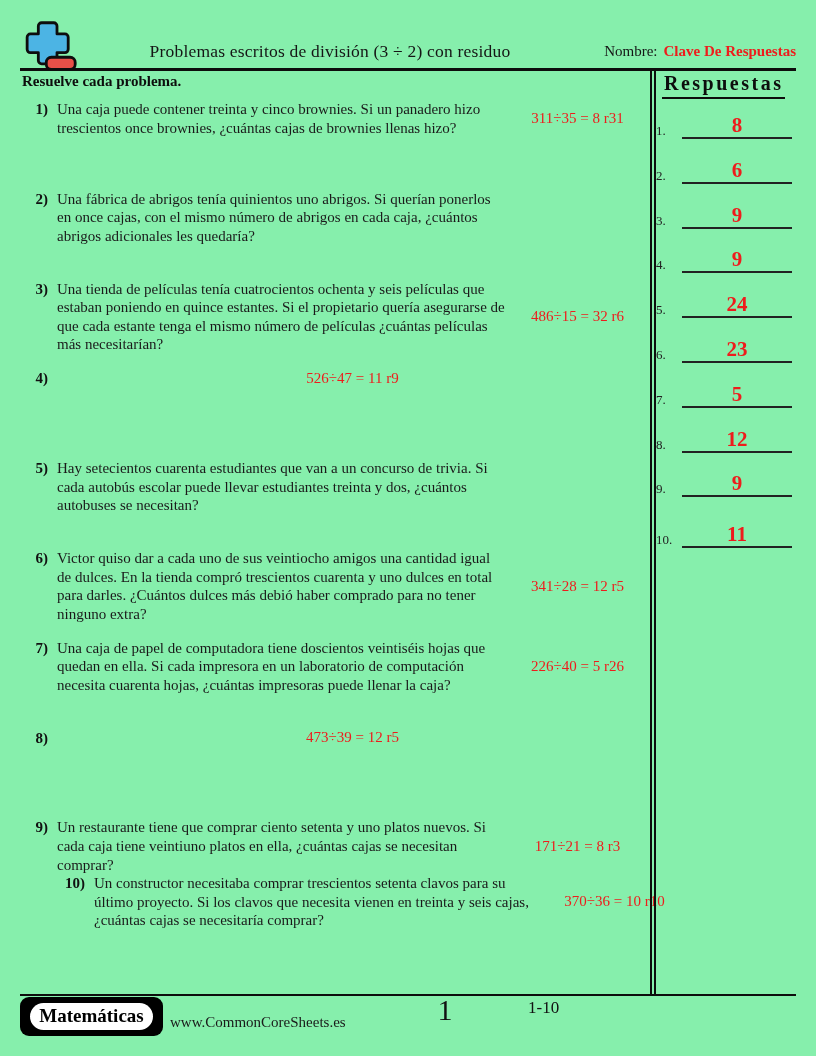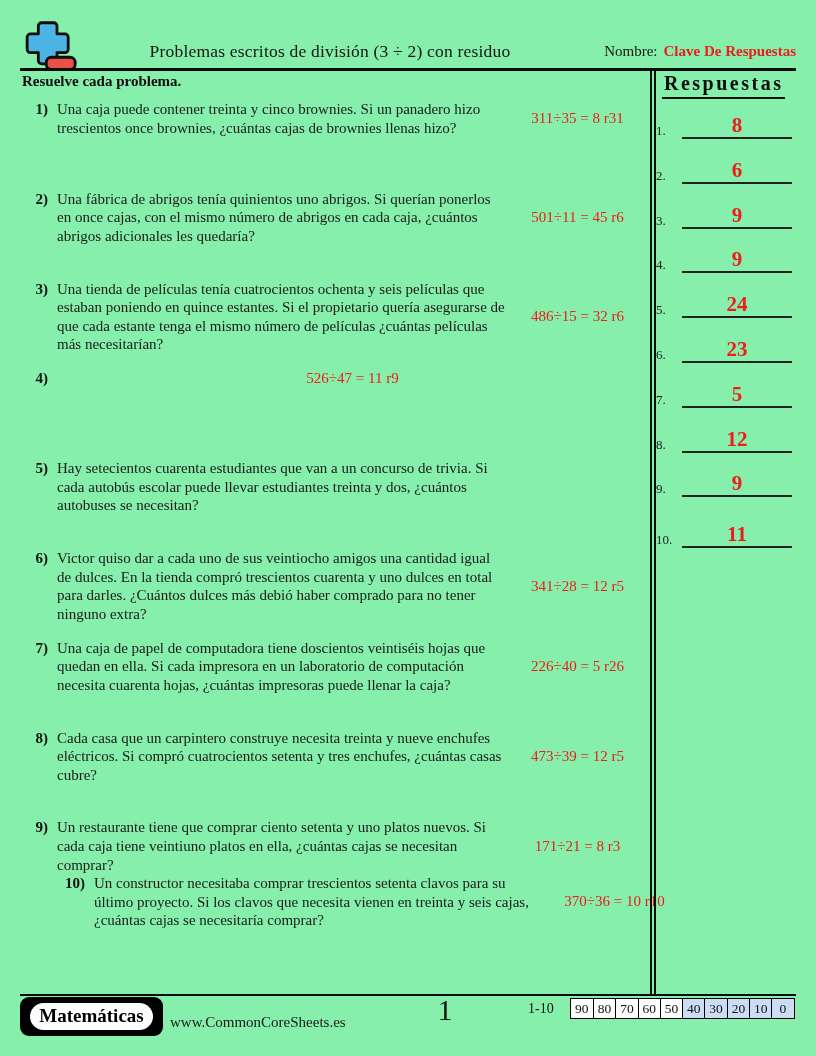--- a/index.html
+++ b/index.html
@@ -47,21 +47,21 @@
     position:absolute; left:20px; top:997px; width:143px; height:39px; background:#000;
     border-radius:9px; display:flex; align-items:center; justify-content:center;
   }
   .brand-inner {
     background:#fff; border-radius:16px; padding:2px 9px 3px 9px;
     font-weight:bold; font-size:19px; color:#000; white-space:nowrap;
   }
   .site-url { position:absolute; left:170px; top:1014px; font-size:15px; color:#1a1a1a; }
   .page-num { position:absolute; left:420px; top:993px; width:50px; text-align:center; font-size:30px; color:#111; }
   .score-row { position:absolute; left:528px; top:998px; display:flex; align-items:center; }
-  .score-label { font-size:14px; margin-right:16px; color:#111; }
+  .score-label { font-size:17px; margin-right:4px; color:#111; }
   .score-table { display:flex; border:1.5px solid #000; background:#fff; }
   .score-cell {
     width:22.3px; height:19px; line-height:19px; text-align:center;
     font-size:13.5px; border-left:1px solid #000; color:#111;
   }
   .score-cell:first-child { border-left:none; }
   .score-cell.hl { background:#ccdcf4; }
 </style>
 </head>
 <body>
@@ -84,21 +84,20 @@
   <div class="problems">
     <div class="problem" style="top: 0px;">
       <div class="p-num">1)</div>
       <div class="p-text">Una caja puede contener treinta y cinco brownies. Si un panadero hizo trescientos once brownies, ¿cuántas cajas de brownies llenas hizo?</div>
       <div class="p-eq" style="color:#ee1c1c;">311÷35 = 8 r31</div>
     </div>
 
     <div class="problem" style="top: 89.8px;">
       <div class="p-num">2)</div>
       <div class="p-text">Una fábrica de abrigos tenía quinientos uno abrigos. Si querían ponerlos en once cajas, con el mismo número de abrigos en cada caja, ¿cuántos abrigos adicionales les quedaría?</div>
-      <div class="p-eq" style="color:#ee1c1c;">501÷11 = 45 r6</div>
     </div>
 
     <div class="problem" style="top: 179.6px;">
       <div class="p-num">3)</div>
       <div class="p-text">Una tienda de películas tenía cuatrocientos ochenta y seis películas que estaban poniendo en quince estantes. Si el propietario quería asegurarse de que cada estante tenga el mismo número de películas ¿cuántas películas más necesitarían?</div>
       <div class="p-eq" style="color:#ee1c1c;">486÷15 = 32 r6</div>
     </div>
 
     <div class="problem" style="top: 269.4px;">
       <div class="p-num">4)</div>
@@ -117,21 +116,20 @@
     </div>
 
     <div class="problem" style="top: 538.8px;">
       <div class="p-num">7)</div>
       <div class="p-text">Una caja de papel de computadora tiene doscientos veintiséis hojas que quedan en ella. Si cada impresora en un laboratorio de computación necesita cuarenta hojas, ¿cuántas impresoras puede llenar la caja?</div>
       <div class="p-eq" style="color:#ee1c1c;">226÷40 = 5 r26</div>
     </div>
 
     <div class="problem" style="top: 628.6px;">
       <div class="p-num">8)</div>
-      <div class="p-text">Cada casa que un carpintero construye necesita treinta y nueve enchufes eléctricos. Si compró cuatrocientos setenta y tres enchufes, ¿cuántas casas cubre?</div>
       <div class="p-eq" style="color:#ee1c1c;">473÷39 = 12 r5</div>
     </div>
 
     <div class="problem" style="top: 718.4px;">
       <div class="p-num">9)</div>
       <div class="p-text">Un restaurante tiene que comprar ciento setenta y uno platos nuevos. Si cada caja tiene veintiuno platos en ella, ¿cuántas cajas se necesitan comprar?</div>
       <div class="p-eq" style="color:#ee1c1c;">171÷21 = 8 r3</div>
     </div>
 
     <div class="problem" style="top: 774px; margin-left: 37px;">
@@ -219,36 +217,15 @@
   </div>
 
   <div class="hrule-bottom"></div>
   <div class="brand">
     <span class="brand-inner">Matemáticas</span>
   </div>
   <div class="site-url">www.CommonCoreSheets.es</div>
   <div class="page-num">1</div>
   <div class="score-row">
     <span class="score-label">1-10</span>
-    <span class="score-table">
-    <span class="score-cell">90</span>
-
-    <span class="score-cell">80</span>
-
-    <span class="score-cell">70</span>
-
-    <span class="score-cell">60</span>
-
-    <span class="score-cell">50</span>
-
-    <span class="score-cell hl">40</span>
-
-    <span class="score-cell hl">30</span>
-
-    <span class="score-cell hl">20</span>
-
-    <span class="score-cell hl">10</span>
-
-    <span class="score-cell hl">0</span>
-  </span>
   </div>
 
 </div>
 
 </body></html>

